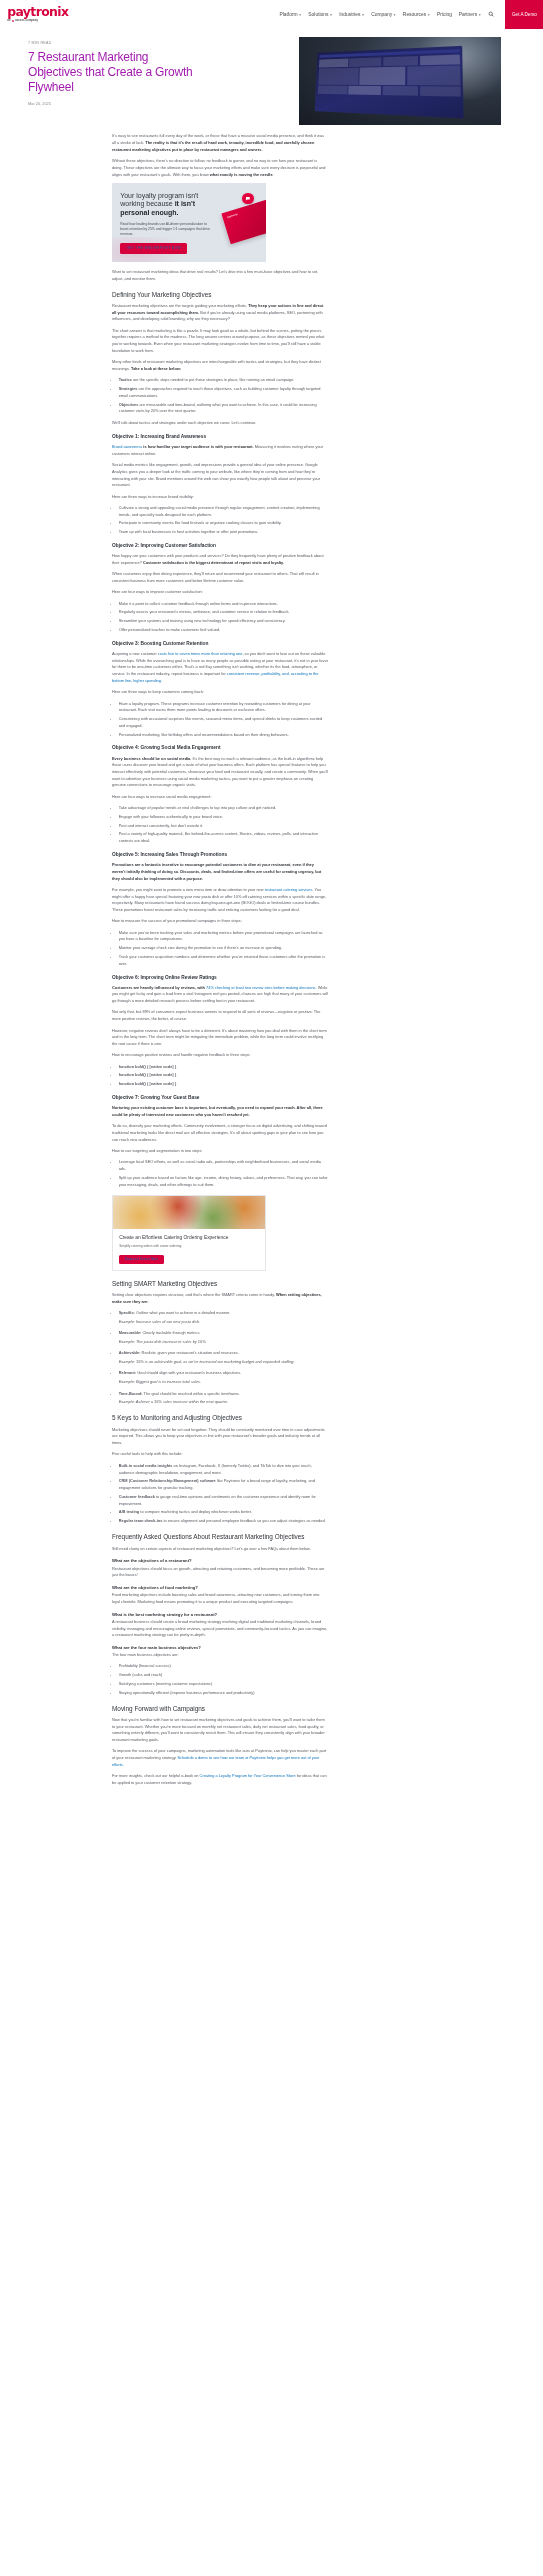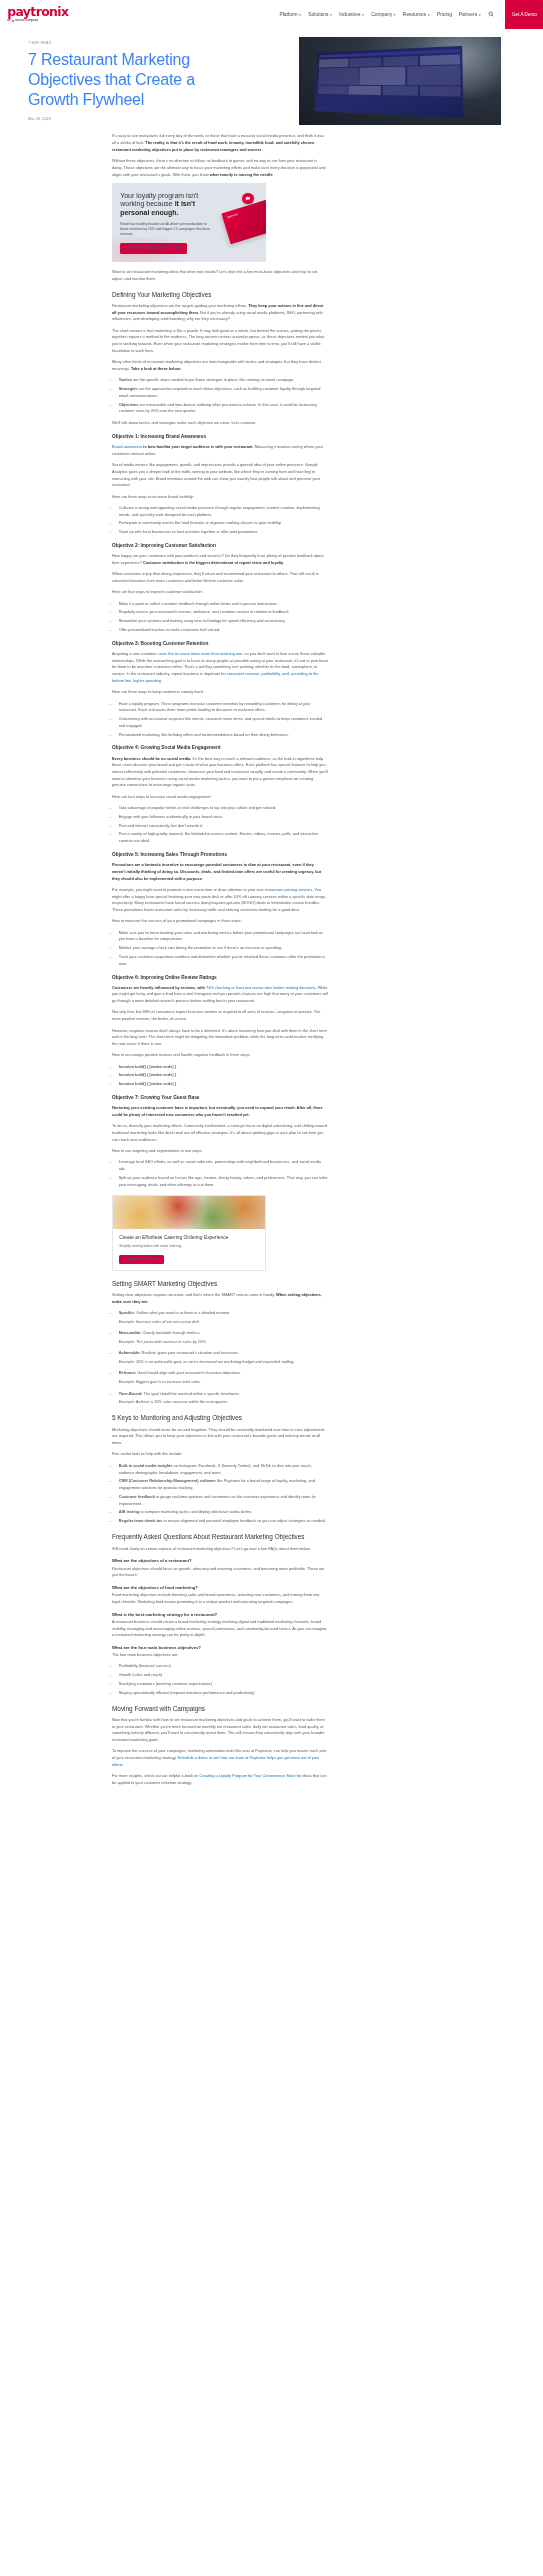--- a/index.html
+++ b/index.html
@@ -64,24 +64,24 @@
     margin-left: 4.1px;
   }
 
   
   .hero { display: flex; padding: 8.2px 0 0 0; }
   .hero-left { width: 296px; padding-left: 28px; padding-top: 4.1px; }
   .read-time {
     font-size: 3.6px; letter-spacing: 0.3px; color: #8a8a8a; margin-bottom: 5.2px;
   }
   .post-title {
-    font-size: 16px;
+    font-size: 12px;
     line-height: 1.22;
     font-weight: 400;
-    color: #3b82f6;
+    color: #a21caf;
     letter-spacing: -0.2px;
     max-width: 170px;
   }
   .post-date { font-size: 3.9px; color: #8a8a8a; margin-top: 6.7px; }
   .hero-img {
     width: 202px; height: 88px; margin-left: 3.1px;
     background:
       radial-gradient(ellipse at 78% 18%, #5c6a7d 0%, #2b333f 45%, #171c24 100%);
     position: relative; overflow: hidden;
   }

